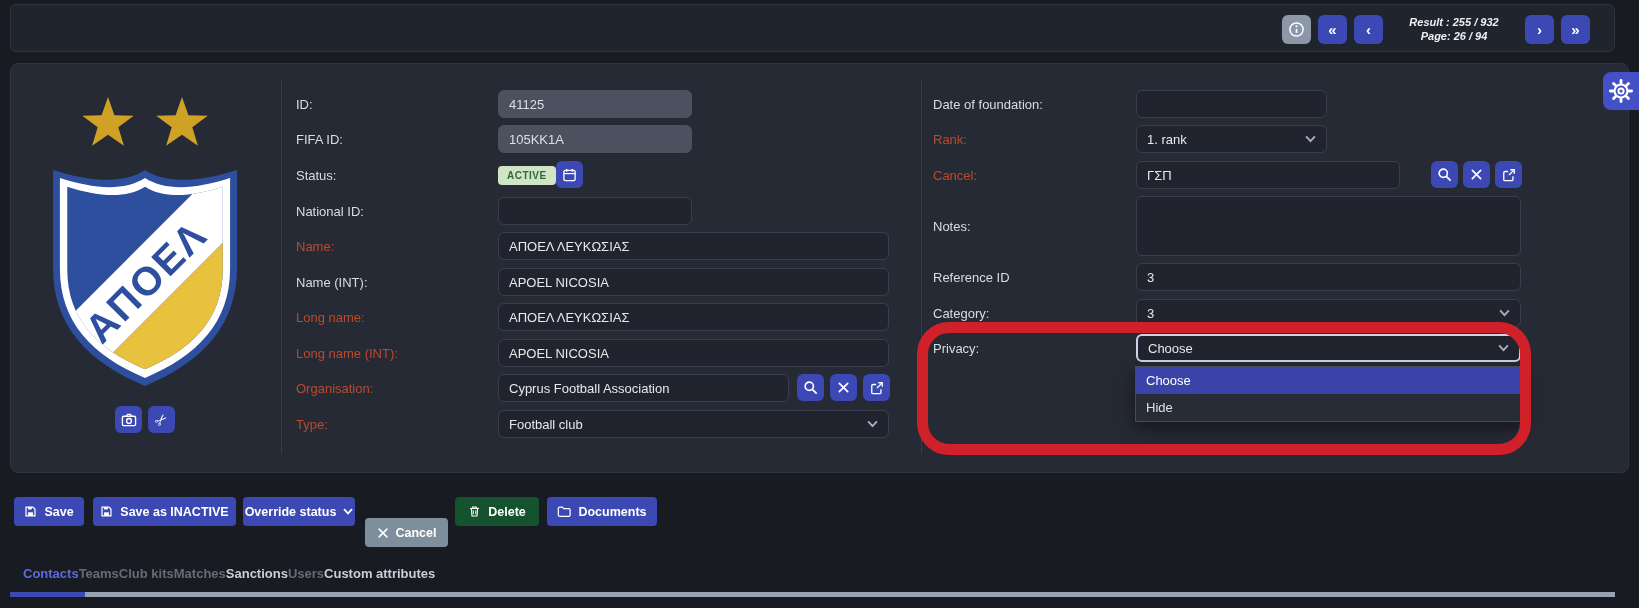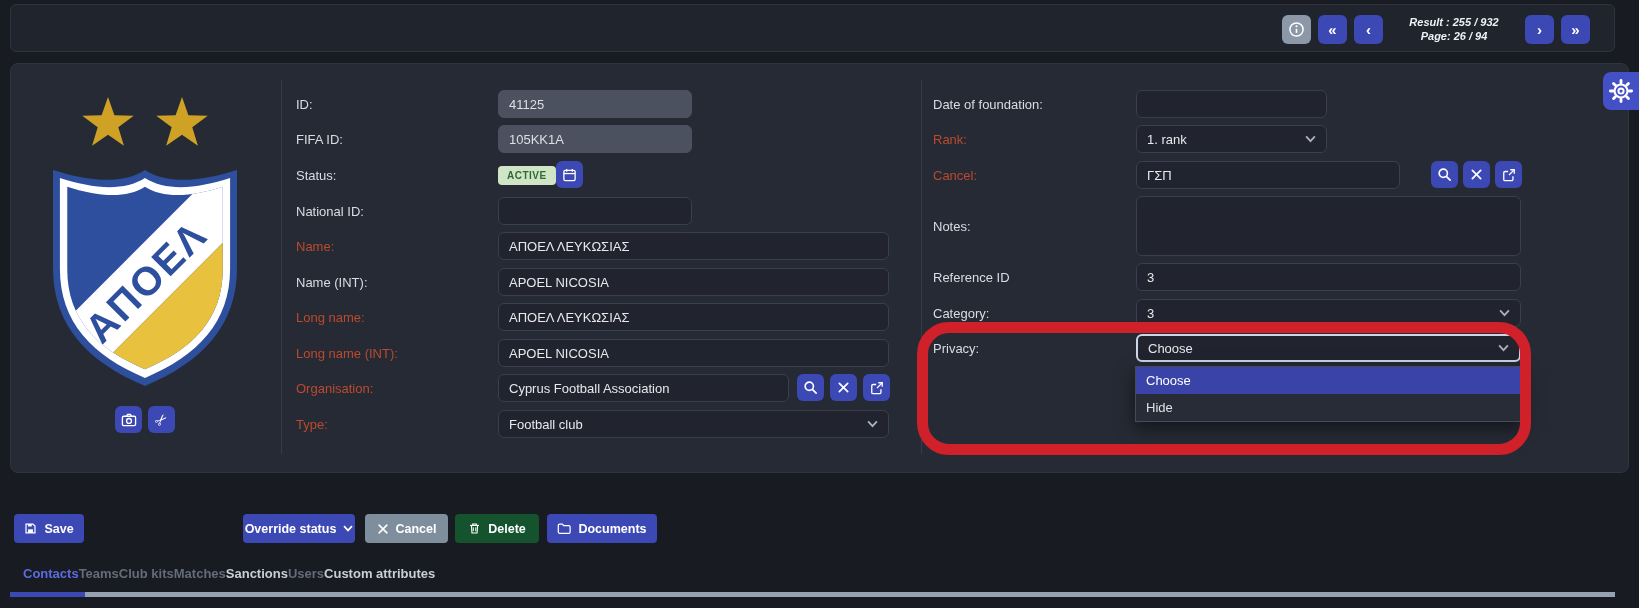--- a/index.html
+++ b/index.html
@@ -49,21 +49,21 @@
   
   .ddlist { position:absolute; left:1135px; top:366px; width:389px; z-index:20;
     background:#282c37; border:1px solid #454b59; box-shadow:0 6px 16px rgba(0,0,0,.5); }
   .ddopt { height:27px; display:flex; align-items:center; padding-left:10px;
     font-size:13px; color:#dde1e8; cursor:pointer; }
   .ddopt.selected { background:#3a44a8; color:#fff; }
   
   .annotation { position:absolute; left:917px; top:322px; width:614px; height:133px;
     border:11px solid #d0202a; border-radius:32px; z-index:30; pointer-events:none; }
   
-  .abtn { position:absolute; top:514px; height:29px; border:none; border-radius:4px;
+  .abtn { position:absolute; top:497px; height:29px; border:none; border-radius:4px;
     background:#3c48b4; color:#fff; font-size:12.5px; font-weight:600;
     font-family:inherit; display:flex; align-items:center; justify-content:center;
     gap:7px; cursor:pointer; }
   .abtn.gray { background:#7e8e9d; }
   .abtn.red { background:#14532d; }
   
   .tabs { position:absolute; left:23px; top:566px; display:flex; 
     font-size:13px; font-weight:700; }
   .tab { cursor:pointer; white-space:nowrap; }
   .tab.active { color:#5d6be0; }
@@ -319,29 +319,39 @@
   <button class="abtn" style="left:14px;width:70px;">
     <span class="icon">
       <svg width="13" height="13" viewBox="0 0 16 16">
           <path d="M2.5 2.5 h8.5 l2.5 2.5 v8.5 h-11 z" fill="none" stroke="#fff" stroke-width="1.5"></path>
           <rect x="5" y="9" width="6" height="4.5" fill="#fff"></rect>
           <rect x="5" y="2.5" width="4.5" height="3" fill="#fff"></rect>
         </svg>
     </span>
     <span>Save</span>
   </button>
+  <button class="abtn" style="left:93px;width:143px;">
+    <span class="icon">
+      <svg width="13" height="13" viewBox="0 0 16 16">
+          <path d="M2.5 2.5 h8.5 l2.5 2.5 v8.5 h-11 z" fill="none" stroke="#fff" stroke-width="1.5"></path>
+          <rect x="5" y="9" width="6" height="4.5" fill="#fff"></rect>
+          <rect x="5" y="2.5" width="4.5" height="3" fill="#fff"></rect>
+        </svg>
+    </span>
+    <span>Save as INACTIVE</span>
+  </button>
   <button class="abtn" style="left:243px;width:112px;">
     <span>Override status</span>
     <span class="icon">
       <svg width="10" height="7" viewBox="0 0 10 7">
           <polyline points="1,1.2 5,5.4 9,1.2" fill="none" stroke="#fff" stroke-width="1.7"></polyline>
         </svg>
     </span>
   </button>
-  <button class="abtn gray" style="left:365px;width:83px;">
+  <button class="abtn gray" style="left:365px;width:83px;margin-top:21px;">
     <span class="icon">
       <svg width="12" height="12" viewBox="0 0 14 14">
           <line x1="2.5" y1="2.5" x2="11.5" y2="11.5" stroke="#fff" stroke-width="1.8" stroke-linecap="round"></line>
           <line x1="11.5" y1="2.5" x2="2.5" y2="11.5" stroke="#fff" stroke-width="1.8" stroke-linecap="round"></line>
         </svg>
     </span>
     <span>Cancel</span>
   </button>
   <button class="abtn red" style="left:455px;width:84px;">
     <span class="icon">

